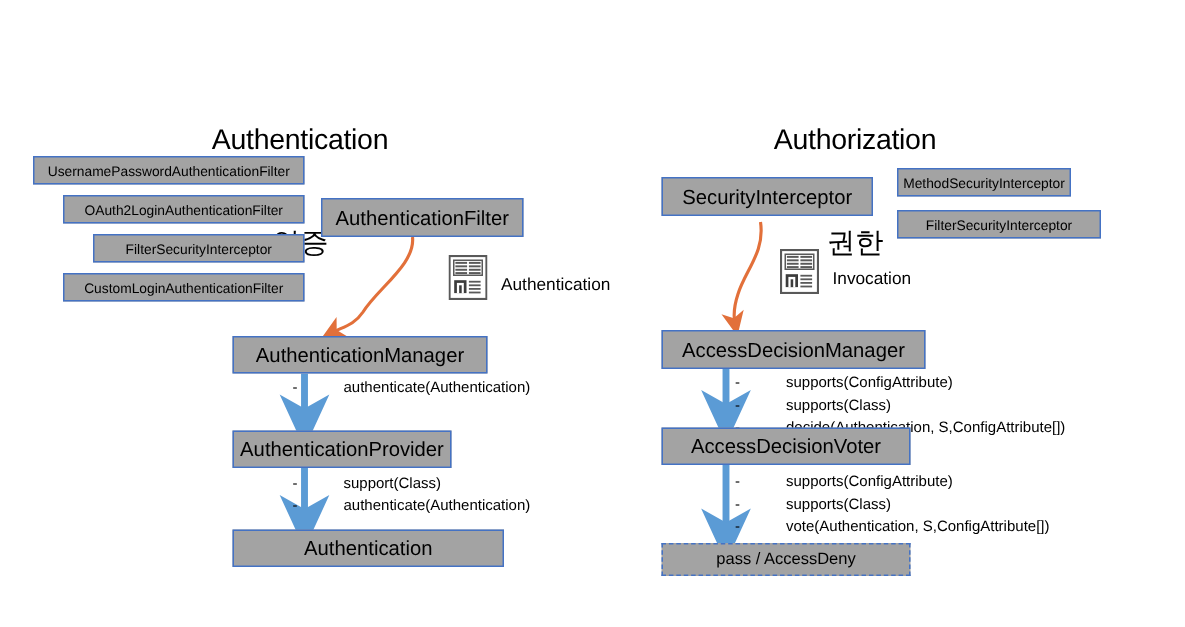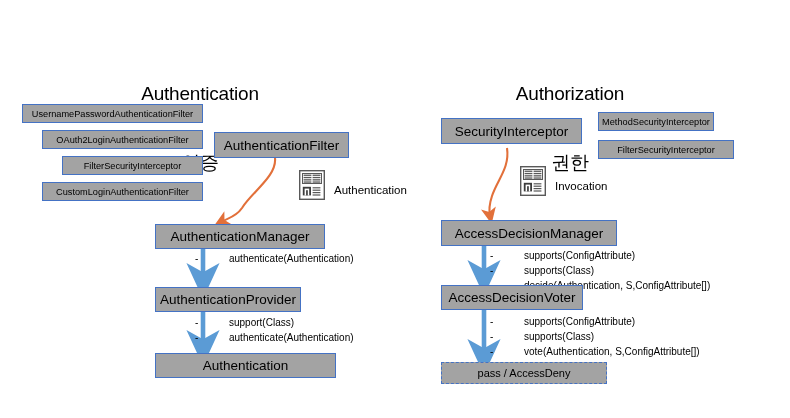--- a/index.html
+++ b/index.html
@@ -224,21 +224,21 @@
     <div class="row">
       <span class="dash">-</span>
       <span>supports(Class)</span>
     </div>
     <div class="row">
       <span class="dash">-</span>
       <span>decide(Authentication, S,ConfigAttribute[])</span>
     </div>
   </div>
 
-  <div class="box big" style="left:441px;top:285px;width:142px;height:25px;">
+  <div class="box big" style="left:441px;top:285px;width:166px;height:25px;">
     <span>AccessDecisionVoter</span>
   </div>
 
   <div class="methods" style="left:490px;top:314px;">
     <div class="row">
       <span class="dash">-</span>
       <span>supports(ConfigAttribute)</span>
     </div>
     <div class="row">
       <span class="dash">-</span>

